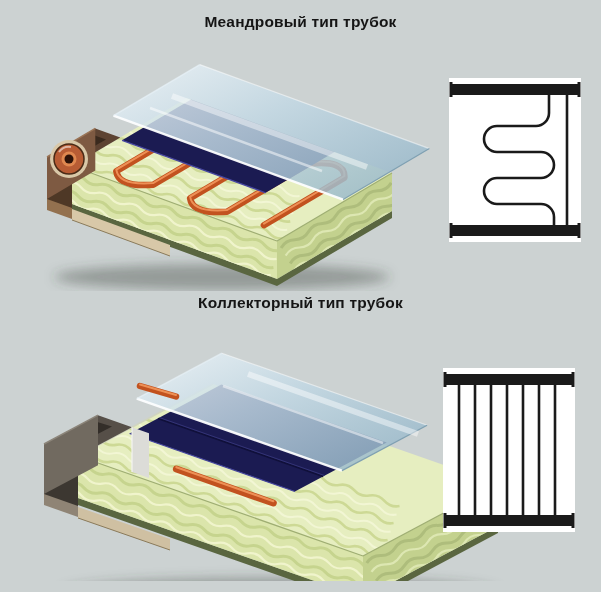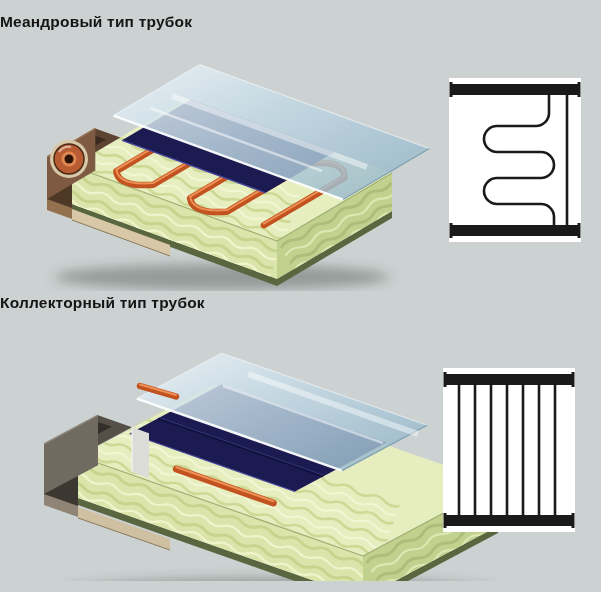--- a/index.html
+++ b/index.html
@@ -2,21 +2,21 @@
 <html><head>
 <meta charset="utf-8">
 <style>
   html,body{margin:0;padding:0;}
   body{
     width:601px;height:592px;position:relative;overflow:hidden;
     background:#ccd2d2;
     font-family:"Liberation Sans", sans-serif;
   }
   .title{
-    position:absolute;left:0;width:601px;
+    position:absolute;left:0;width:601px;text-align:center;
     font-weight:bold;font-size:15.5px;color:#151515;letter-spacing:.2px;
   }
   #title-meander{top:13px;}
   #title-collector{top:294px;}
   .illo,.schem{position:absolute;display:block;}
   #illo-meander{left:22px;top:46px;width:410px;height:245px;}
   #schem-meander{left:449px;top:78px;width:132px;height:164px;}
   #illo-collector{left:18px;top:326px;width:540px;height:255px;}
   #schem-collector{left:443px;top:368px;width:132px;height:164px;}
 </style>

